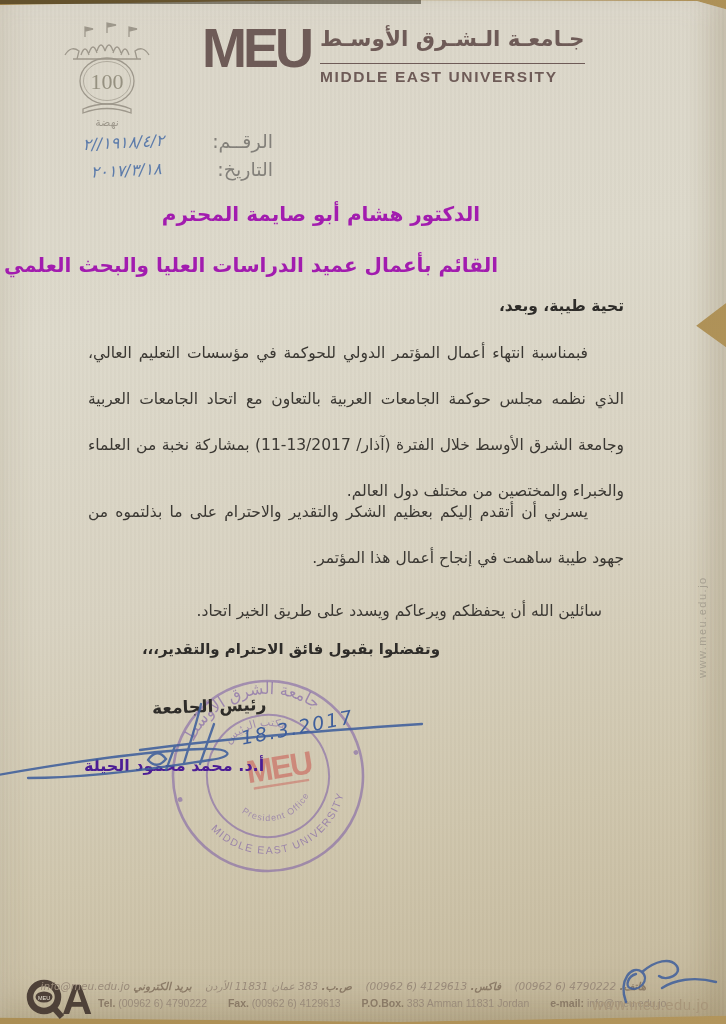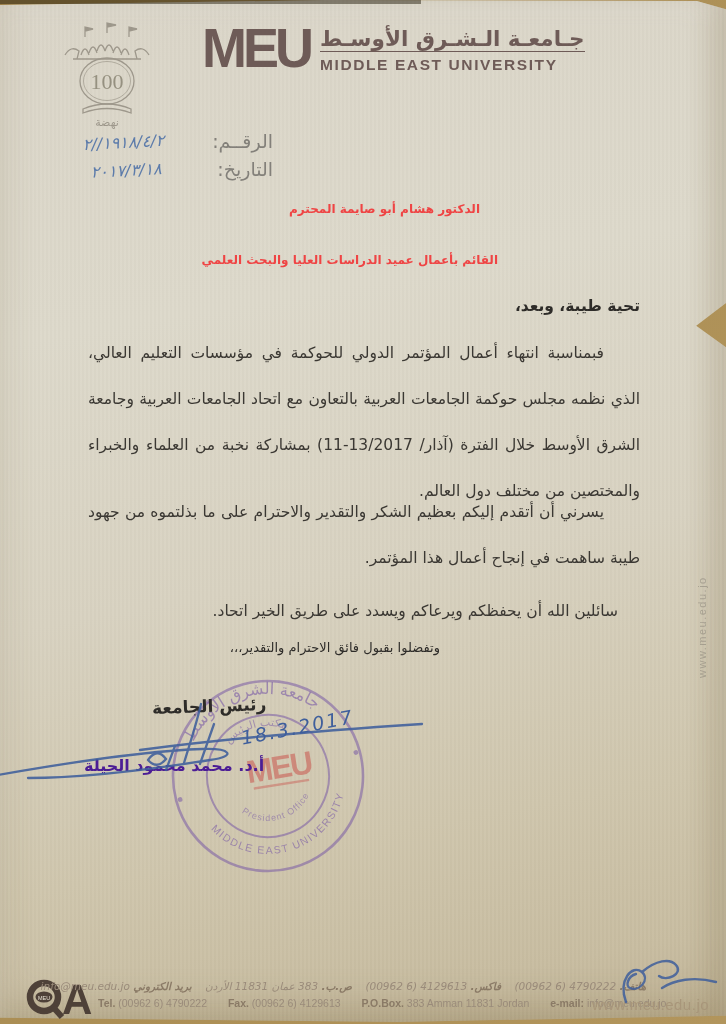--- a/index.html
+++ b/index.html
@@ -18,43 +18,43 @@
     content:"";position:absolute;inset:0;pointer-events:none;
     background:repeating-linear-gradient(90deg,rgba(255,255,255,.02) 0 2px,rgba(0,0,0,.015) 2px 4px);
   }
   .edge-strip{position:absolute;top:0;left:0;width:58%;height:4px;background:rgba(42,34,18,.5);z-index:6;}
 
   
   .centennial{position:absolute;left:55px;top:21px;width:104px;height:108px;opacity:.8;}
   .meu-logo{position:absolute;left:202px;top:24px;display:flex;align-items:flex-start;color:#6e5b57;}
   .meu-mark{font:bold 54px/0.9 "Liberation Sans",sans-serif;letter-spacing:-4px;transform:scaleY(1.02);}
   .meu-names{margin-left:10px;margin-top:2px;}
-  .meu-ar{direction:rtl;font-size:21.5px;font-weight:bold;letter-spacing:0px;border-bottom:1.5px solid #6e5b57;padding-bottom:0;white-space:nowrap;}
+  .meu-ar{direction:rtl;font-size:21.5px;font-weight:bold;letter-spacing:0px;border-bottom:1.5px solid #6e5b57;padding-bottom:12px;white-space:nowrap;}
   .meu-en{font:bold 15.5px "Liberation Sans",sans-serif;letter-spacing:1.6px;margin-top:4px;white-space:nowrap;}
   .office{position:absolute;left:270px;top:90px;width:210px;text-align:center;}
   .office-ar{direction:rtl;font-size:18px;font-weight:bold;color:#8b7355;}
   .office-en{font:bold 17px "Liberation Sans",sans-serif;color:#7d6a52;margin-top:1px;letter-spacing:.5px;}
 
   
   .refblock{position:absolute;left:35px;top:130px;width:238px;}
   .refrow{display:flex;flex-direction:row-reverse;align-items:baseline;margin-bottom:6px;}
   .reflabel{direction:rtl;font-size:19px;color:#83807a;white-space:nowrap;}
   .refvalue{direction:ltr;flex:1;text-align:center;color:#5d7cab;font-size:16px;font-style:italic;transform:rotate(-3deg);letter-spacing:1px;white-space:nowrap;}
 
   
-  .bodytext{direction:rtl;position:absolute;right:86px;left:88px;color:#3b3833;}
-  .bold-line{font-weight:bold;font-size:12px;color:#ef4444;}
+  .bodytext{direction:rtl;position:absolute;right:102px;left:88px;color:#3b3833;}
+  .bold-line{font-weight:bold;font-size:20px;color:#a21caf;}
   #addr1{top:202px;padding-left:0;right:246px;left:auto;white-space:nowrap;}
   #addr2{top:253px;right:228px;left:auto;white-space:nowrap;}
   #salute{top:297px;font-weight:bold;font-size:15.5px;color:#2e2c29;}
   .para{font-size:15.5px;line-height:46px;text-align:justify;}
   #para1{top:330px;text-indent:36px;}
   #para2{top:489px;text-indent:36px;}
   #para3{top:588px;text-indent:22px;}
-  #closing{top:640px;right:286px;left:auto;font-weight:normal;font-size:13px;color:#2e2c29;white-space:nowrap;}
+  #closing{top:640px;right:286px;left:auto;font-weight:bold;font-size:15px;color:#2e2c29;white-space:nowrap;}
 
   
   .sigzone{position:absolute;left:0;top:688px;width:500px;height:190px;}
   .sig-title{position:absolute;left:152px;top:8px;direction:rtl;font-weight:bold;font-size:17px;color:#2e2c29;transform:rotate(-2deg);z-index:3;}
   .sig-date{position:absolute;left:240px;top:28px;color:#3f5f9c;font-size:19px;font-style:italic;transform:rotate(-11deg);letter-spacing:2px;z-index:3;}
   .sig-name{position:absolute;left:84px;top:68px;direction:rtl;font-weight:bold;font-size:16px;color:#4c1d95;z-index:3;}
   .sig-strokes{position:absolute;left:-10px;top:0;z-index:4;}
   .stamp{position:absolute;left:168px;top:-12px;transform:rotate(-15deg);z-index:2;opacity:.9;}
 
   

